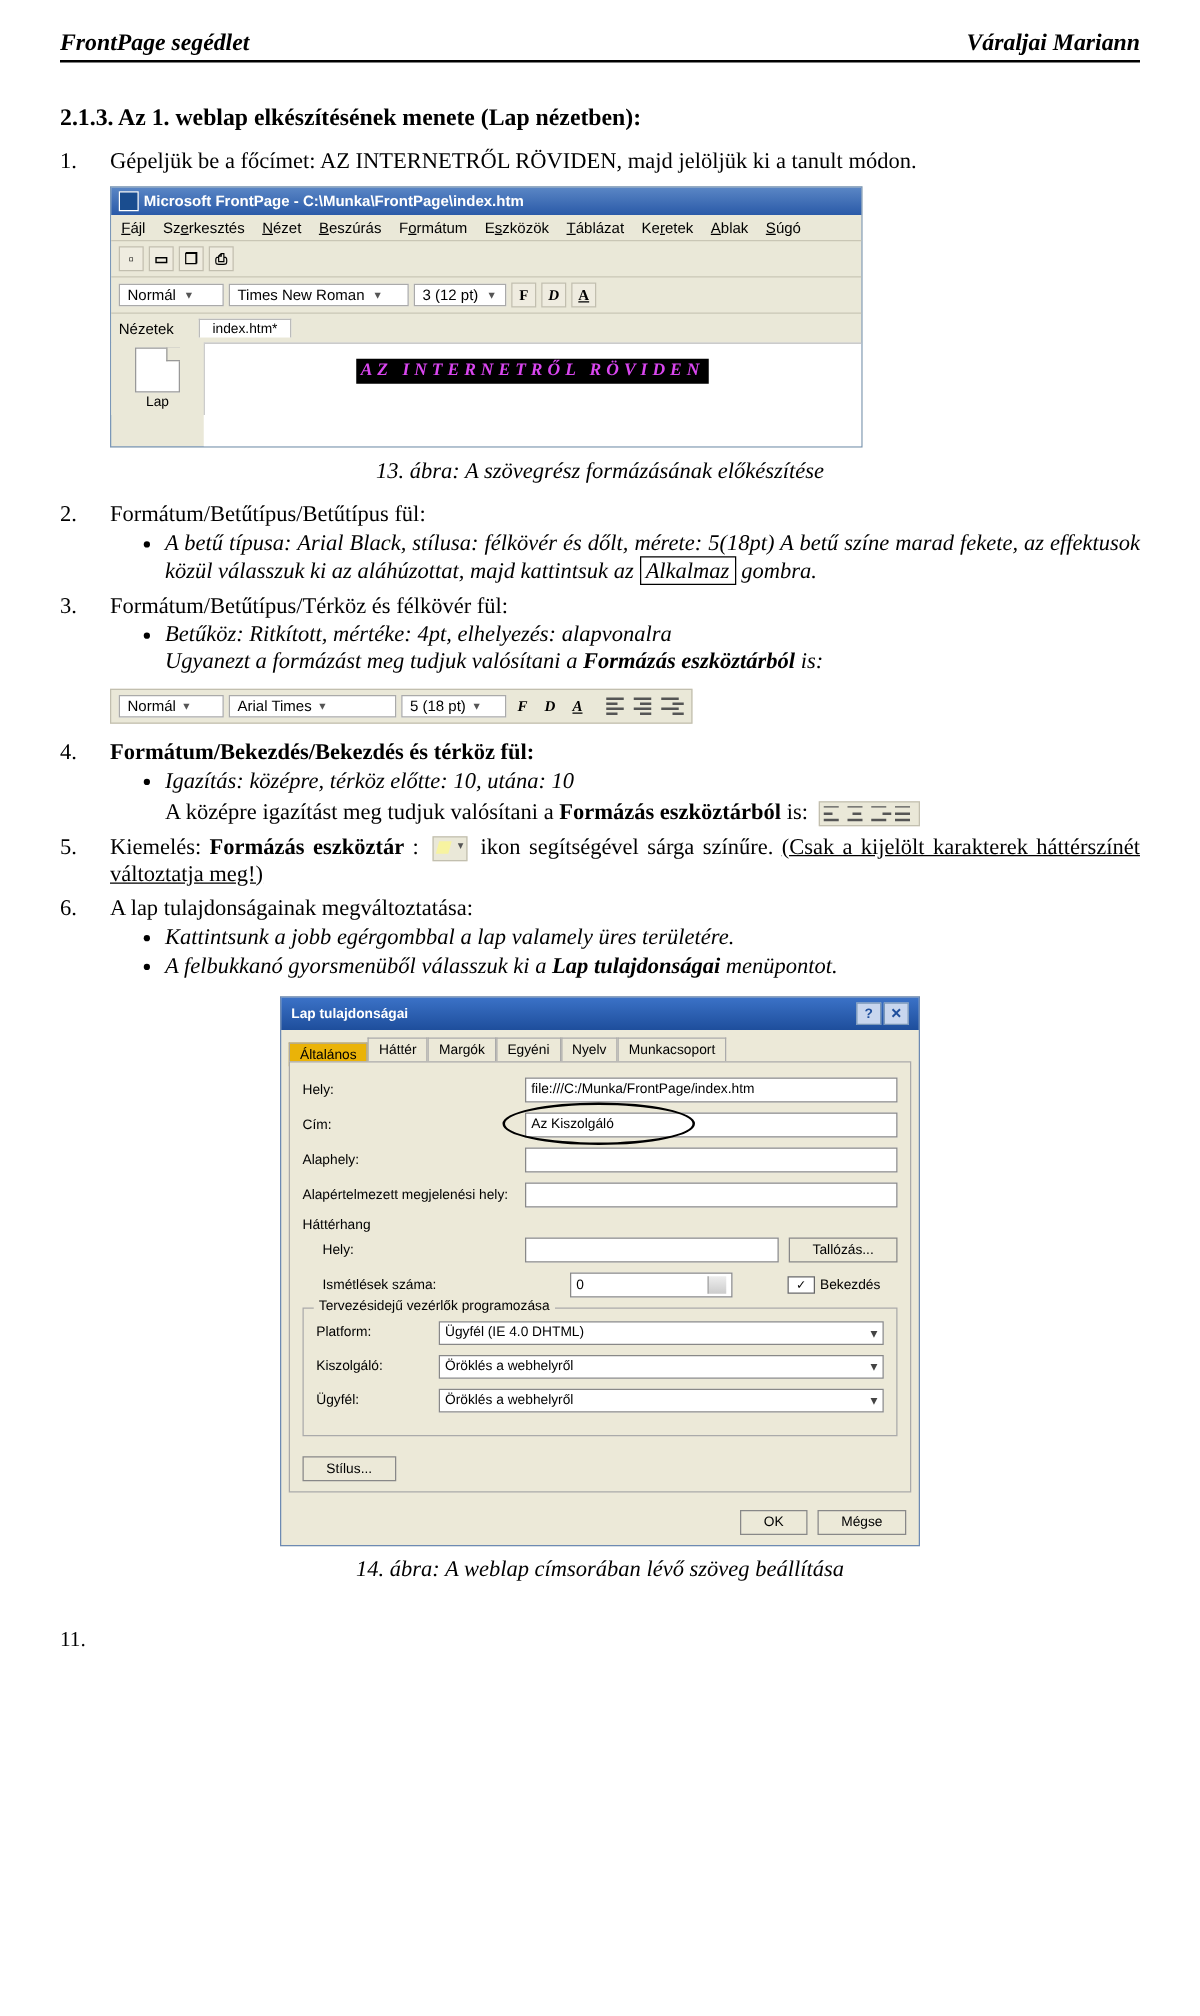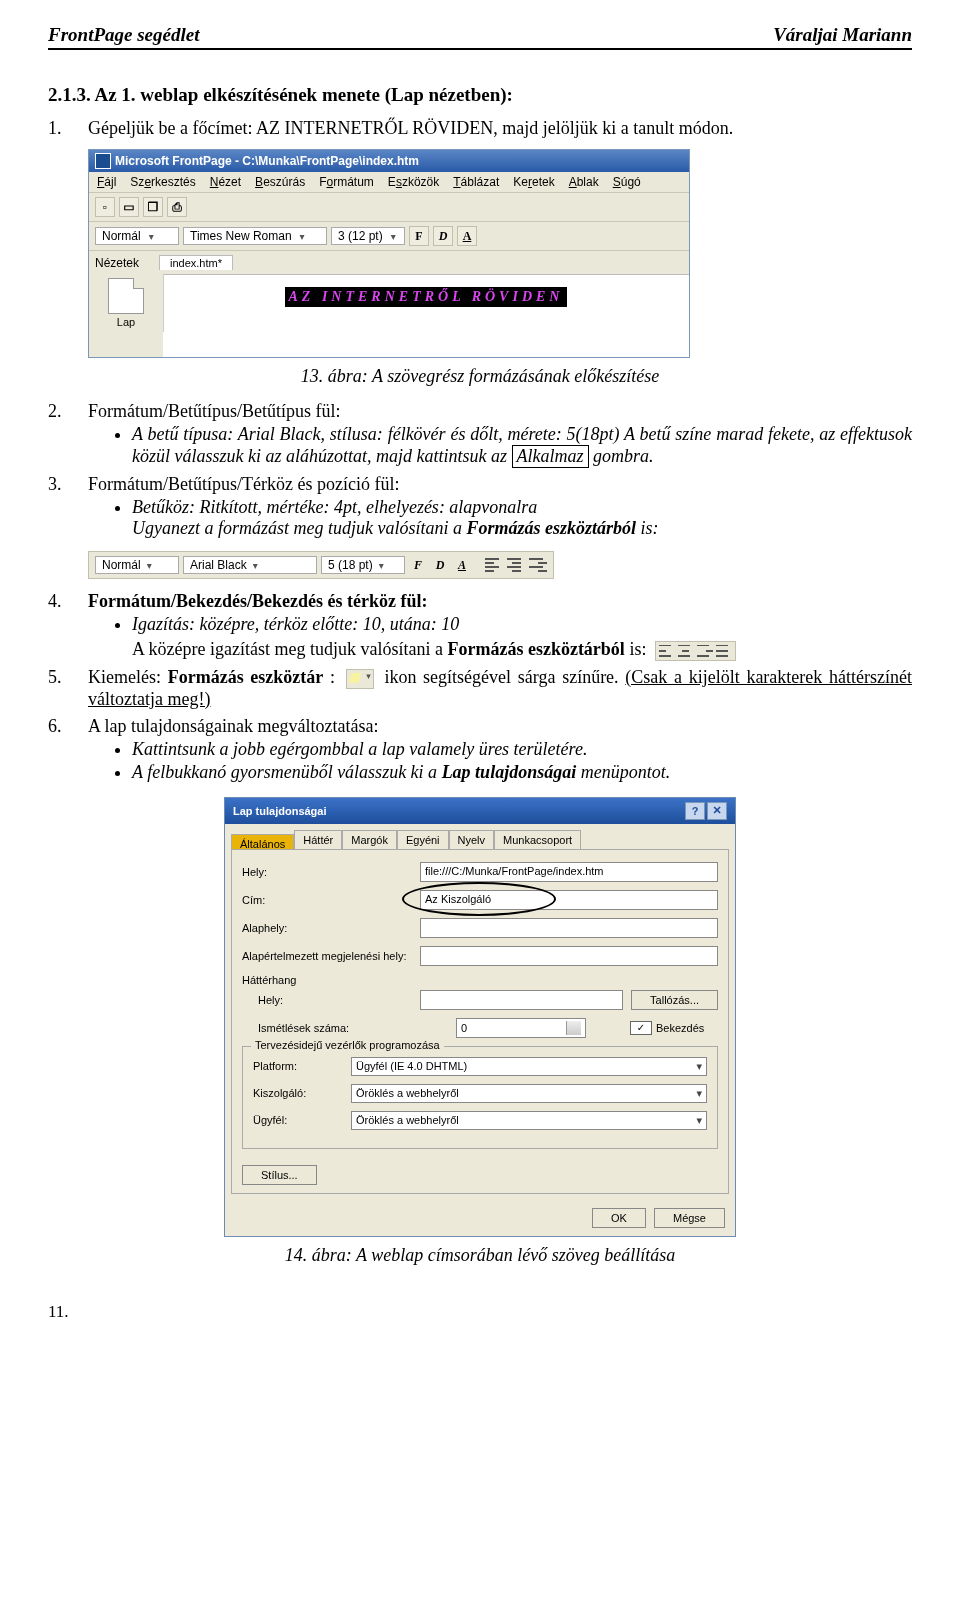--- a/index.html
+++ b/index.html
@@ -149,36 +149,36 @@
       <ul class="sub">
         <li>
           <span>A betű típusa: Arial Black, stílusa: félkövér és dőlt, mérete: 5(18pt) A betű színe marad fekete, az effektusok közül válasszuk ki az aláhúzottat, majd kattintsuk az </span>
           <span class="box">Alkalmaz</span>
           <span> gombra.</span>
         </li>
       </ul>
     </li>
     <li>
       <span class="num">3.</span>
-      <span>Formátum/Betűtípus/Térköz és pozíció fül</span>:
+      <span>Formátum/Betűtípus/Térköz és félkövér fül</span>:
       <ul class="sub">
         <li>
           <span>Betűköz: Ritkított, mértéke: 4pt, elhelyezés: alapvonalra</span><br>
           <span>Ugyanezt a formázást meg tudjuk valósítani a </span>
           <b>Formázás eszköztárból</b>
           <span> is:</span>
         </li>
       </ul>
     </li>
   </ol>
 
   
   <div class="fmtbar">
     <span class="fld dd" style="min-width:70px">Normál</span>
-    <span class="fld dd" style="min-width:120px">Arial Black</span>
+    <span class="fld dd" style="min-width:120px">Arial Times</span>
     <span class="fld dd" style="min-width:70px">5 (18 pt)</span>
     <span class="b">F</span>
     <span class="b">D</span>
     <span class="b" style="text-decoration:underline">A</span>
     <span style="width:6px"></span>
     <span class="align">
         <span style="width:14px"></span>
         <span style="width:9px"></span>
         <span style="width:14px"></span>
         <span style="width:9px"></span>

